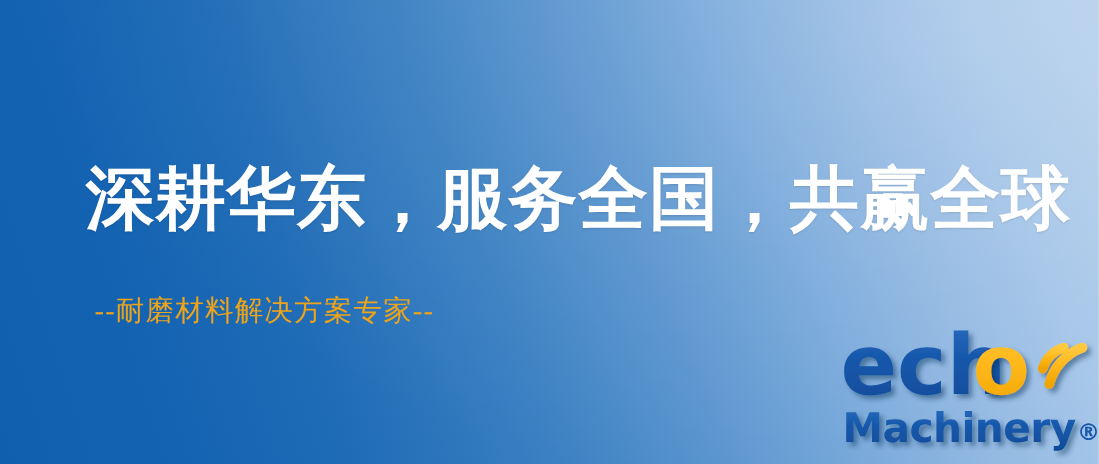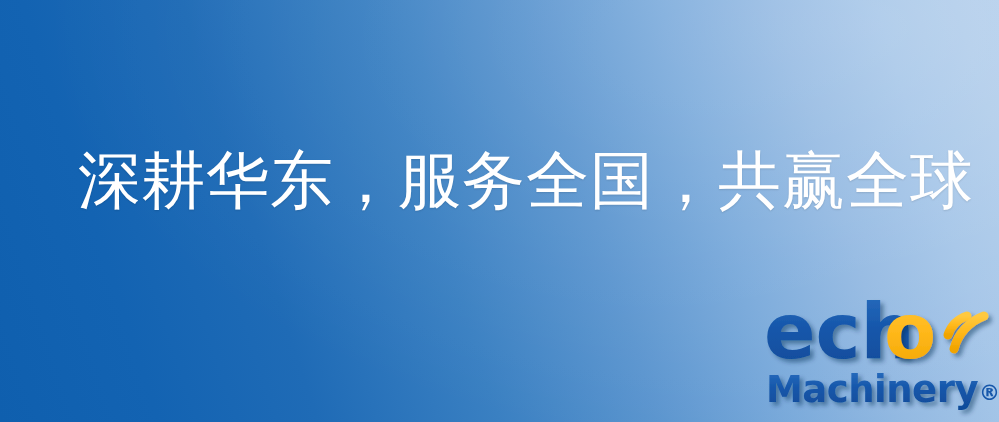--- a/index.html
+++ b/index.html
@@ -44,21 +44,21 @@
 
   
   .headline {
     position: absolute;
     left: 78px;
     top: 148px;
     margin: 0;
     color: #ffffff;
     font-family: "Liberation Serif", "DejaVu Serif", serif;
     font-size: 63px;
-    font-weight: 400;
+    font-weight: 700;
     line-height: 1.05;
     letter-spacing: 1px;
     white-space: nowrap;
     text-shadow: 0 1px 2px rgba(0,0,0,0.12);
   }
 
   
   .subtitle {
     position: absolute;
     left: 86px;
@@ -89,20 +89,21 @@
 </style>
 </head>
 <body>
 
 <div id="banner">
 
   <div id="banner-sheen"></div>
 
   <h1 class="headline">深耕华东，服务全国，共赢全球</h1>
 
+  <p class="subtitle">--耐磨材料解决方案专家--</p>
 
   <div id="logo">
     <svg viewBox="0 0 252 126" xmlns="http://www.w3.org/2000/svg" aria-label="echo Machinery">
       <defs>
         <filter id="dshadow" x="-25%" y="-25%" width="160%" height="170%">
           <feDropShadow dx="3.5" dy="3.5" stdDeviation="2.2" flood-color="#0a2b52" flood-opacity="0.45"></feDropShadow>
         </filter>
         <linearGradient id="blueFace" x1="0" y1="0" x2="0" y2="1">
           <stop offset="0%" stop-color="#2a6fc0"></stop>
           <stop offset="45%" stop-color="#1657ab"></stop>

